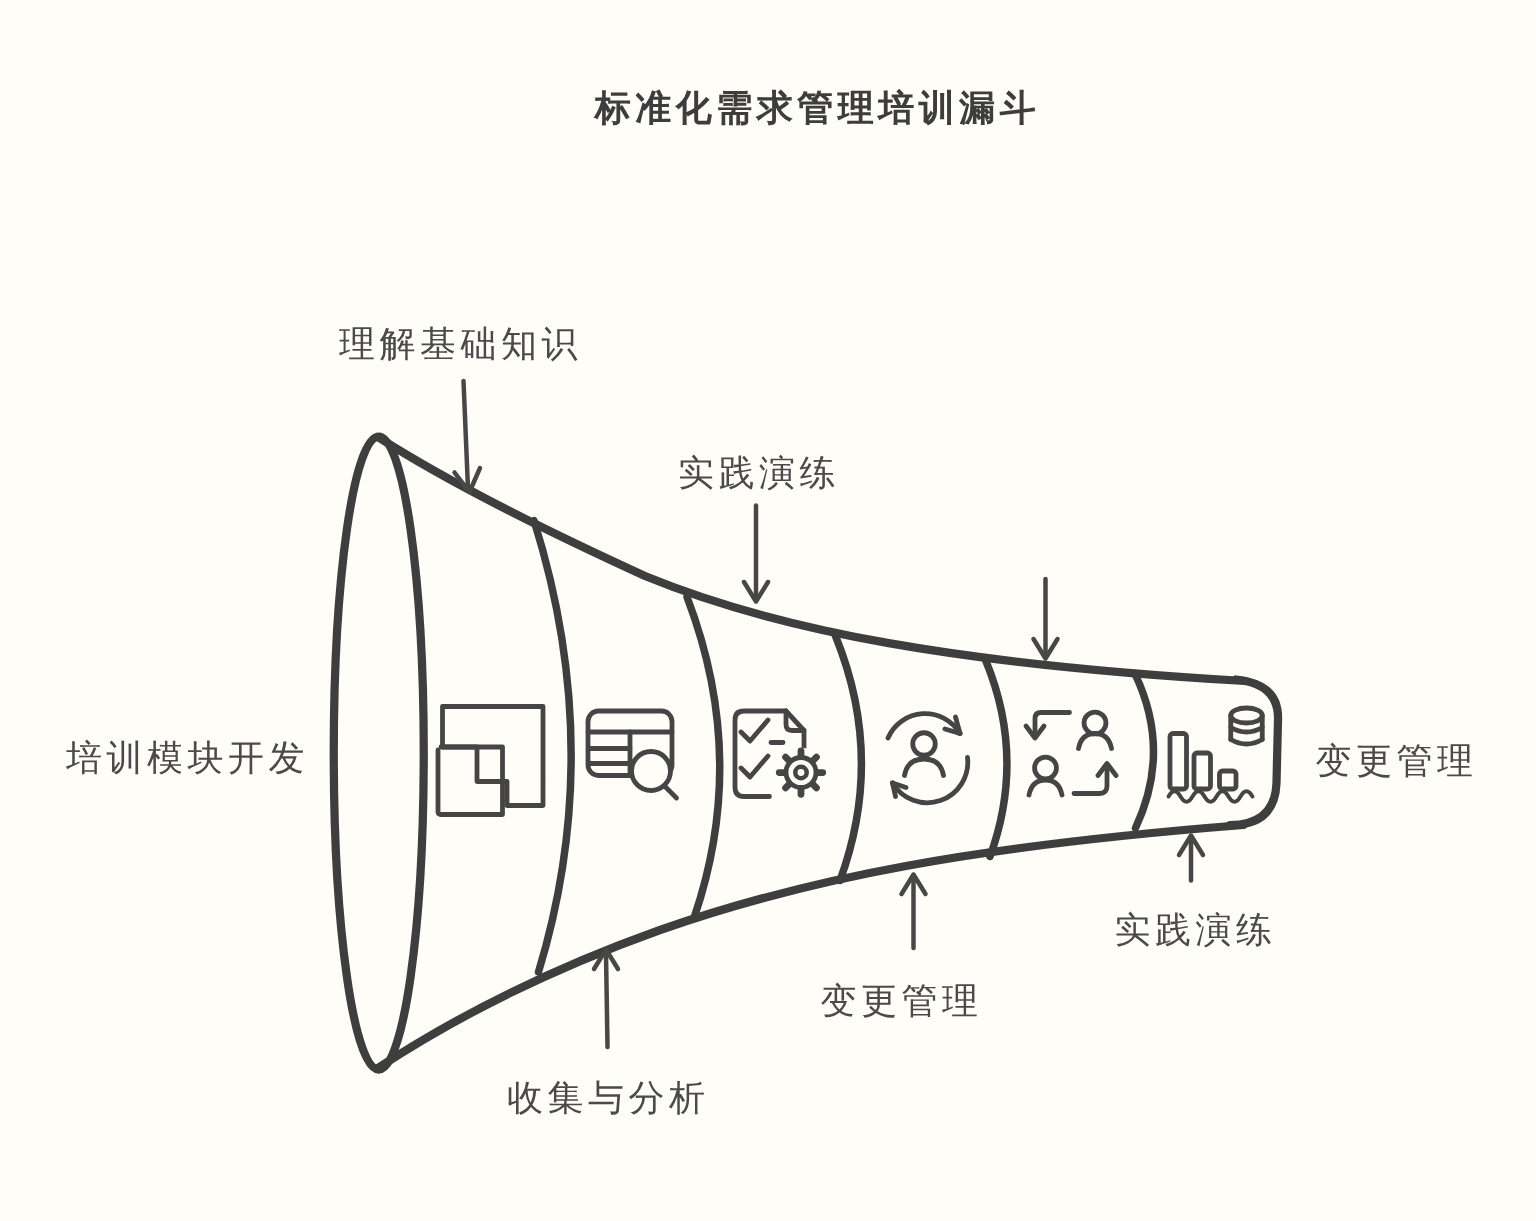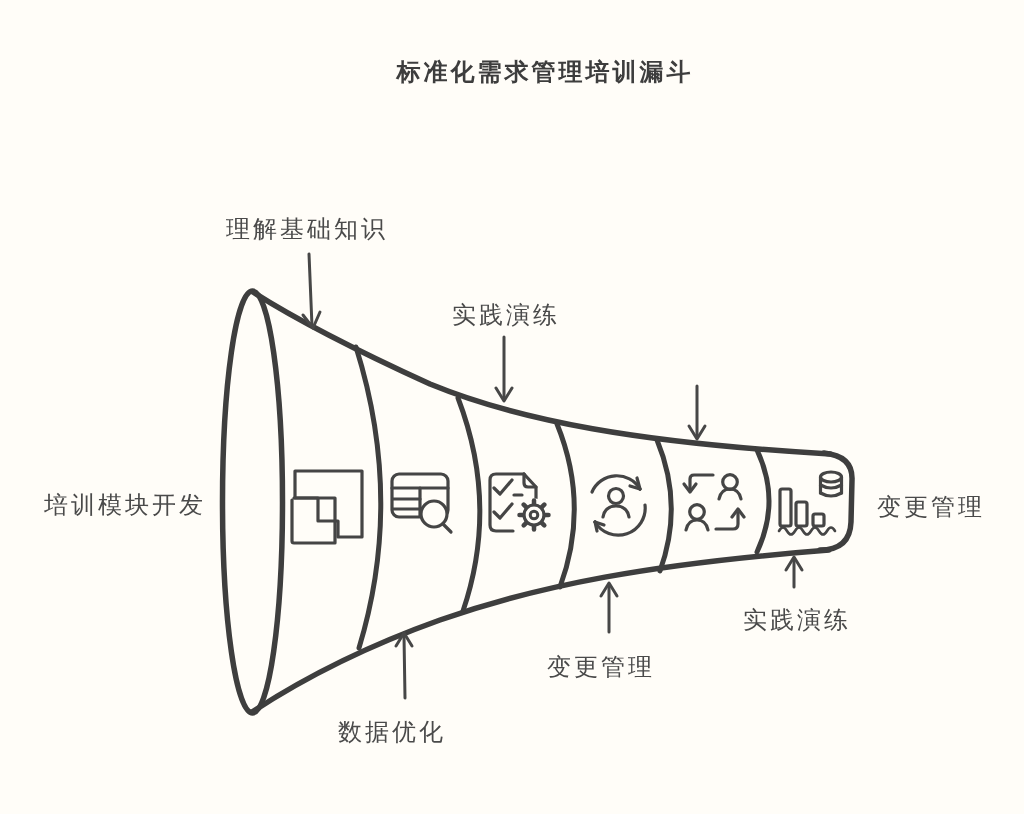--- a/index.html
+++ b/index.html
@@ -156,15 +156,15 @@
       </g>
     </g>
   </svg>
 
   <div class="lbl lbl-understand">理解基础知识</div>
   <div class="lbl lbl-doc">实践演练</div>
   <div class="lbl lbl-mouth">培训模块开发</div>
   <div class="lbl lbl-exit">变更管理</div>
   <div class="lbl lbl-dataopt">实践演练</div>
   <div class="lbl lbl-change">变更管理</div>
-  <div class="lbl lbl-collect">数据优化</div>
+  <div class="lbl lbl-collect">收集与分析</div>
 
 </div>
 
 </body></html>

